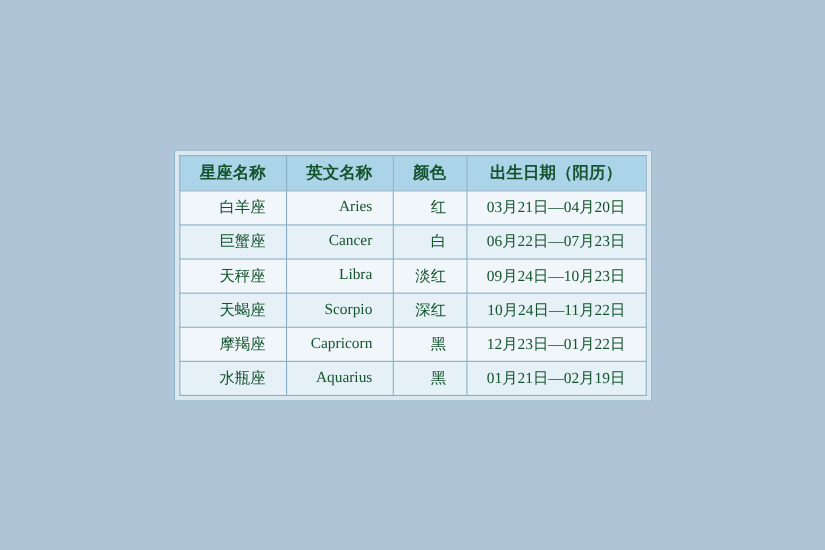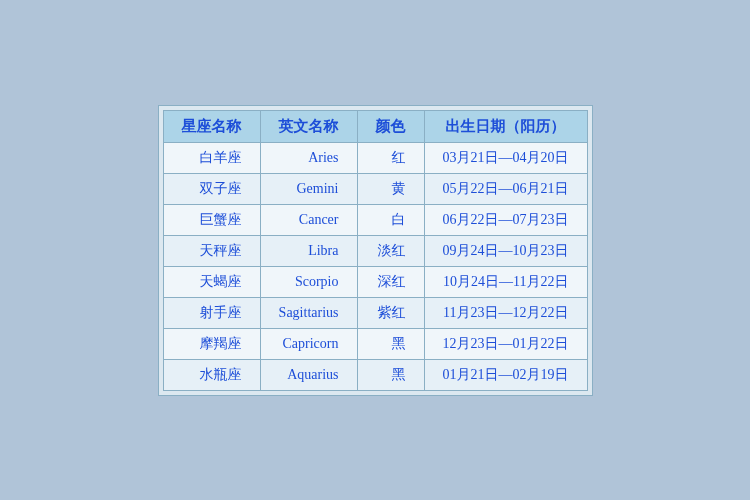--- a/index.html
+++ b/index.html
@@ -19,21 +19,21 @@
     }
     table {
       border-collapse: collapse;
       background-color: #f0f6fa;
     }
     th, td {
       border: 1px solid #8aafc4;
       padding: 6px 18px;
       text-align: center;
       font-size: 15px;
-      color: #1d4ed8;
+      color: #14532d;
       white-space: nowrap;
     }
     thead tr th {
       background-color: #acd4e8;
       font-weight: bold;
       font-size: 15px;
     }
     tbody tr:nth-child(odd) {
       background-color: #f0f6fa;
     }
@@ -59,50 +59,38 @@
       </tr>
     </thead>
     <tbody id="table-body">
     <tr>
           <td>白羊座</td>
           <td>Aries</td>
           <td>红</td>
           <td>03月21日—04月20日</td>
         </tr>
         <tr>
-          <td>双子座</td>
-          <td>Gemini</td>
-          <td>黄</td>
-          <td>05月22日—06月21日</td>
-        </tr>
-        <tr>
           <td>巨蟹座</td>
           <td>Cancer</td>
           <td>白</td>
           <td>06月22日—07月23日</td>
         </tr>
         <tr>
           <td>天秤座</td>
           <td>Libra</td>
           <td>淡红</td>
           <td>09月24日—10月23日</td>
         </tr>
         <tr>
           <td>天蝎座</td>
           <td>Scorpio</td>
           <td>深红</td>
           <td>10月24日—11月22日</td>
         </tr>
         <tr>
-          <td>射手座</td>
-          <td>Sagittarius</td>
-          <td>紫红</td>
-          <td>11月23日—12月22日</td>
-        </tr>
-        <tr>
           <td>摩羯座</td>
           <td>Capricorn</td>
           <td>黑</td>
           <td>12月23日—01月22日</td>
         </tr>
         <tr>
           <td>水瓶座</td>
           <td>Aquarius</td>
           <td>黑</td>
           <td>01月21日—02月19日</td>

